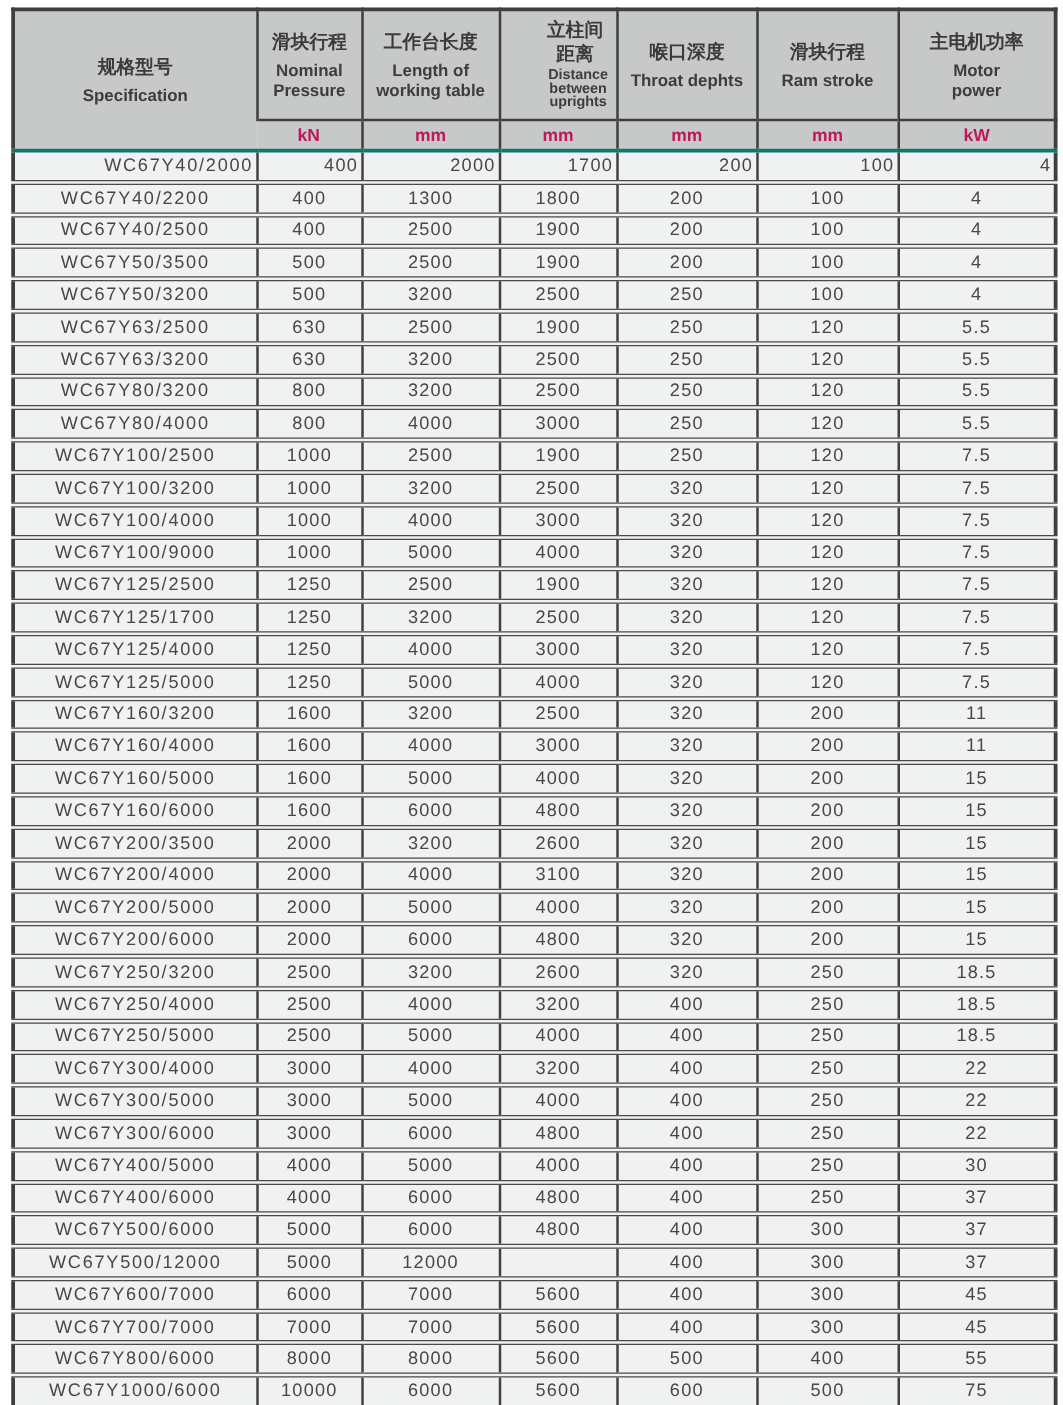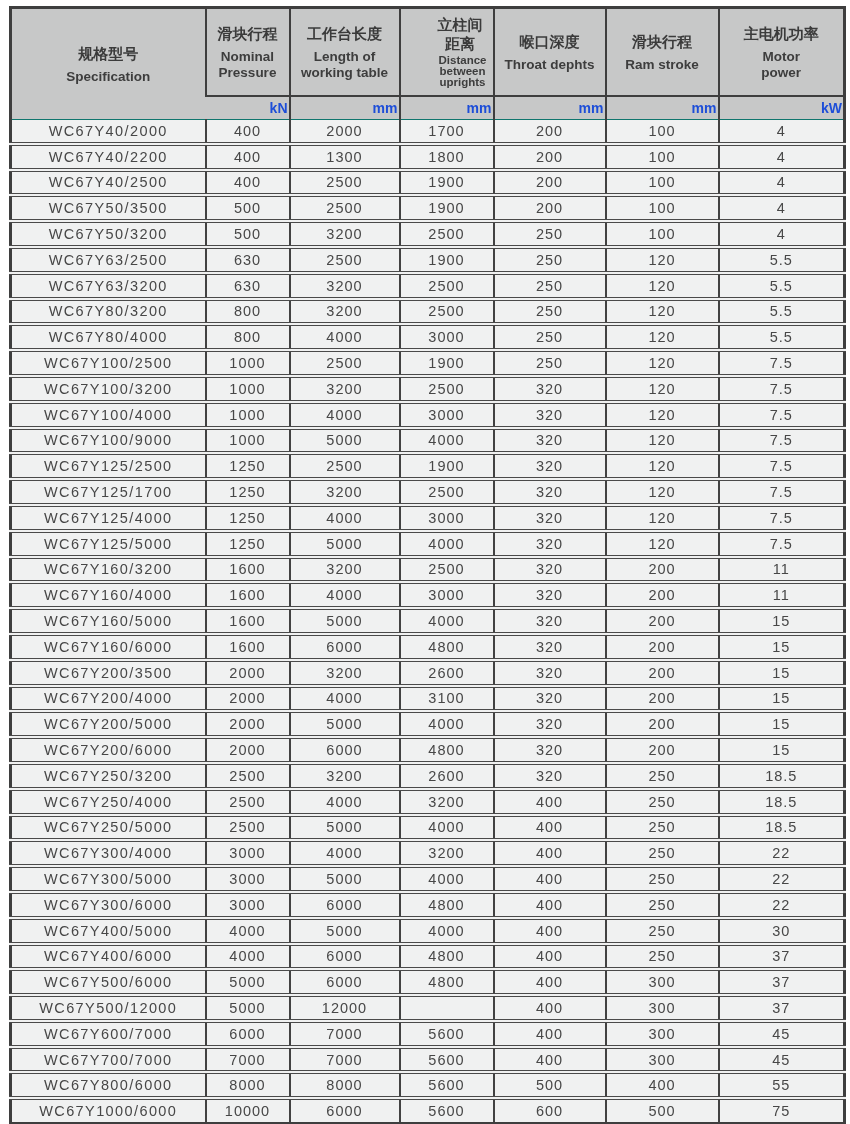--- a/index.html
+++ b/index.html
@@ -29,22 +29,21 @@
     vertical-align: middle;
     text-align: center;
     padding: 2px 1px;
     font-weight: bold;
   }
   thead tr.main-head th { height: 82px; }
   thead tr.unit-row th {
     height: 18px;
     border-top: 2px solid #3e3e3e;
     font-size: 14px;
-    color: #1d4ed8;
-    text-align: right;
+    color: #be185d;
   }
   th .cn {
     display: block;
     font-size: 15px;
     color: #3b3b3b;
     white-space: pre-line;
     line-height: 1.35;
     margin-bottom: 5px;
   }
   th .en {
@@ -63,21 +62,21 @@
     text-align: center;
     vertical-align: middle;
     height: 21.8px;
     font-size: 14.5px;
     color: #474747;
     letter-spacing: 1px;
     padding: 0 2px;
     overflow: hidden;
     white-space: nowrap;
   }
-  tbody tr:first-child td { border-top: 1px solid #0f766e; }
+  tbody tr:first-child td { border-top: 3px solid #0f766e; text-align: right; }
   tbody td.spec { letter-spacing: 1.4px; }
   td:first-child, th:first-child { border-left: none; }
 </style>
 </head>
 <body>
 
 <div class="page">
   <table class="spec-table">
     <colgroup>
       <col style="width:195px">

